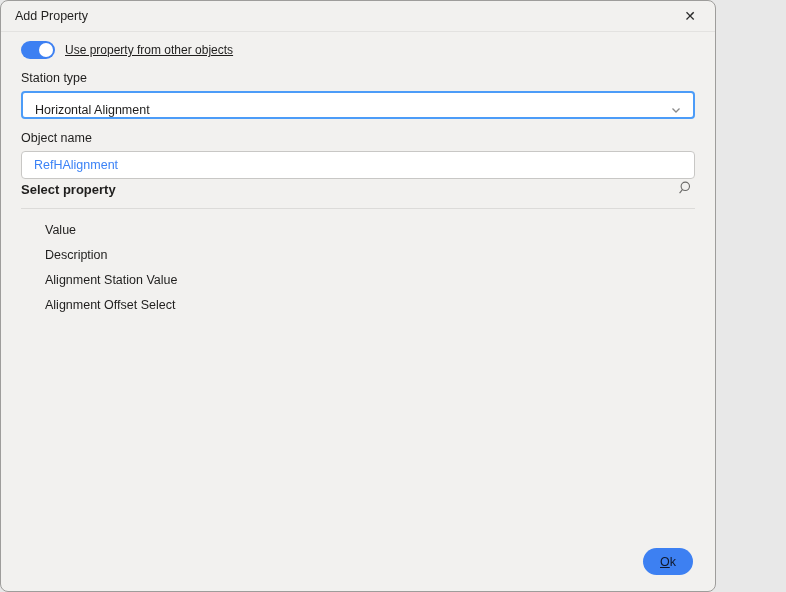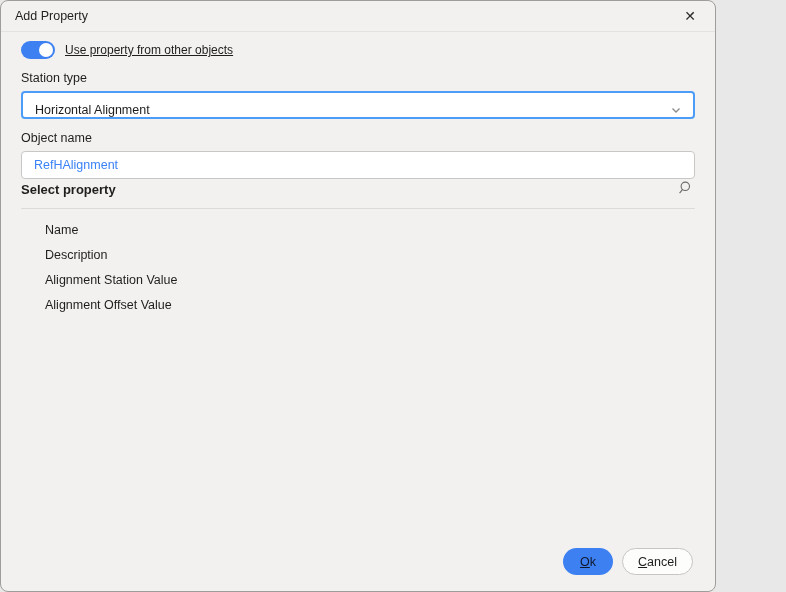--- a/index.html
+++ b/index.html
@@ -231,30 +231,27 @@
           <svg width="16" height="16" viewBox="0 0 16 16">
             <circle cx="9.3" cy="6.3" r="4.2" fill="none" stroke="#6b6a68" stroke-width="1.1"></circle>
             <line x1="6.4" y1="9.6" x2="3.6" y2="13.2" stroke="#6b6a68" stroke-width="1.1"></line>
           </svg>
         </span>
       </button>
     </div>
     <div class="section-divider"></div>
 
     <div class="prop-list">
-      <div class="prop-item">Name</div>
+      <div class="prop-item">Value</div>
       <div class="prop-item">Description</div>
       <div class="prop-item">Alignment Station Value</div>
-      <div class="prop-item">Alignment Offset Value</div>
+      <div class="prop-item">Alignment Offset Select</div>
     </div>
 
   </div>
 
   <div class="footer">
     <button class="btn btn-primary">
       <span class="btn-label">Ok</span>
     </button>
-    <button class="btn btn-secondary">
-      <span class="btn-label">Cancel</span>
-    </button>
   </div>
 
 </div>
 
 </body></html>

